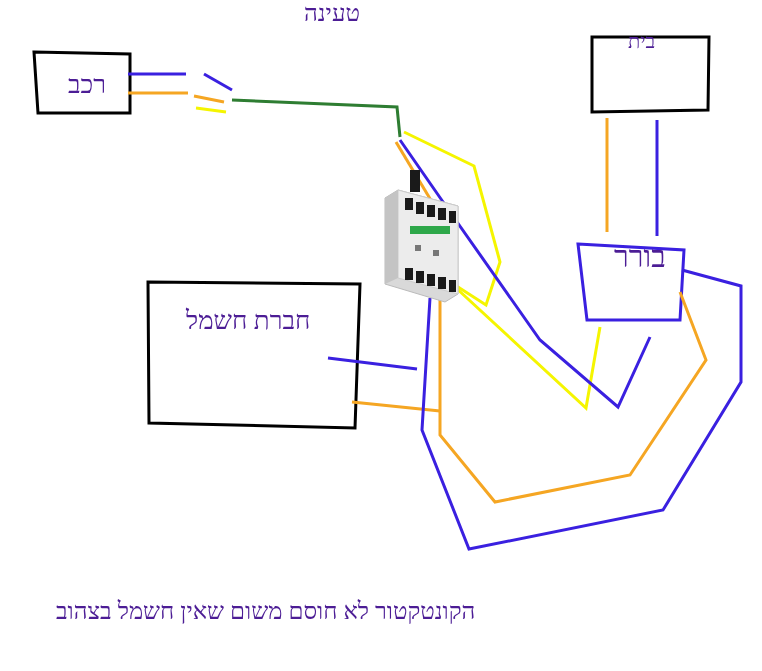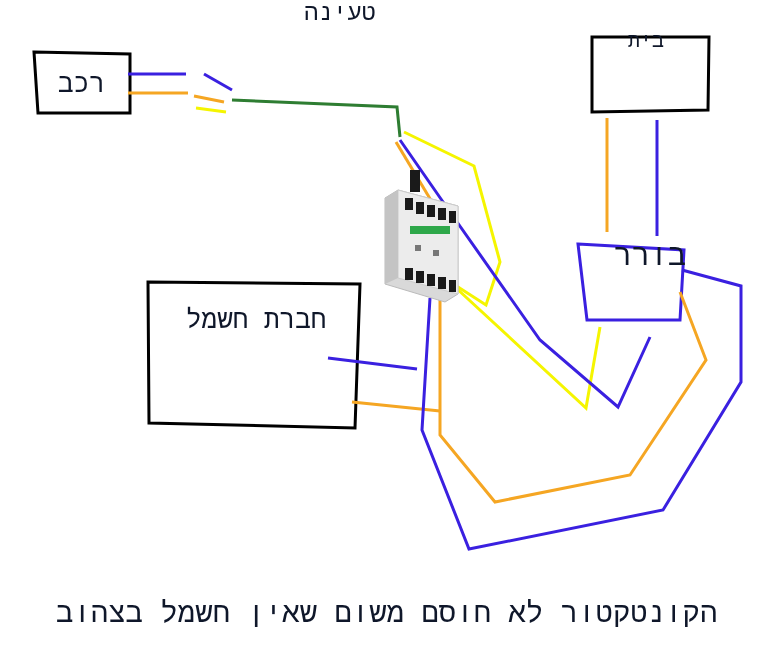--- a/index.html
+++ b/index.html
@@ -1,18 +1,18 @@
 <!DOCTYPE html>
 <html><head>
   <meta charset="utf-8">
   <style>
     html, body { margin: 0; padding: 0; background: #ffffff; }
     body { width: 762px; height: 671px; position: relative; overflow: hidden; font-family: "DejaVu Sans", sans-serif; }
     #canvas { position: absolute; left: 0; top: 0; width: 762px; height: 671px; }
-    .label { position: absolute; color: #0f172a; direction: rtl; white-space: nowrap; font-family: Liberation Mono, monospace; }
+    .label { position: absolute; color: #4c1d95; direction: rtl; white-space: nowrap; font-family: Liberation Serif, serif; }
   </style>
 </head>
 <body>
 
 <svg id="canvas" width="762" height="671" viewBox="0 0 762 671" xmlns="http://www.w3.org/2000/svg">
 
   <polygon points="34,52 130,54 130,113 38,113" fill="#fff" stroke="#000" stroke-width="3"></polygon>
 
   <polygon points="592,37 709,37 708,110 592,112" fill="#fff" stroke="#000" stroke-width="3"></polygon>
 
@@ -64,17 +64,17 @@
 
     <rect x="405" y="268" width="8" height="12" fill="#1a1a1a"></rect>
     <rect x="416" y="271" width="8" height="12" fill="#1a1a1a"></rect>
     <rect x="427" y="274" width="8" height="12" fill="#1a1a1a"></rect>
     <rect x="438" y="277" width="8" height="12" fill="#1a1a1a"></rect>
     <rect x="449" y="280" width="7" height="12" fill="#1a1a1a"></rect>
   </g>
 </svg>
 
 <div class="label" style="left:304px; top:0px; font-size:24px;">טעינה</div>
-<div class="label" style="left:58px; top:70px; font-size:26px;">רכב</div>
+<div class="label" style="left:68px; top:70px; font-size:26px;">רכב</div>
 <div class="label" style="left:628px; top:30px; font-size:20px;">בית</div>
 <div class="label" style="left:614px; top:240px; font-size:30px;">בורר</div>
 <div class="label" style="left:186px; top:306px; font-size:26px;">חברת חשמל</div>
-<div class="label" style="left:56px; top:598px; font-size:29px;text-align:center;">הקונטקטור לא חוסם משום שאין חשמל בצהוב</div>
+<div class="label" style="left:56px; top:598px; font-size:24px;text-align:center;">הקונטקטור לא חוסם משום שאין חשמל בצהוב</div>
 
 </body></html>

